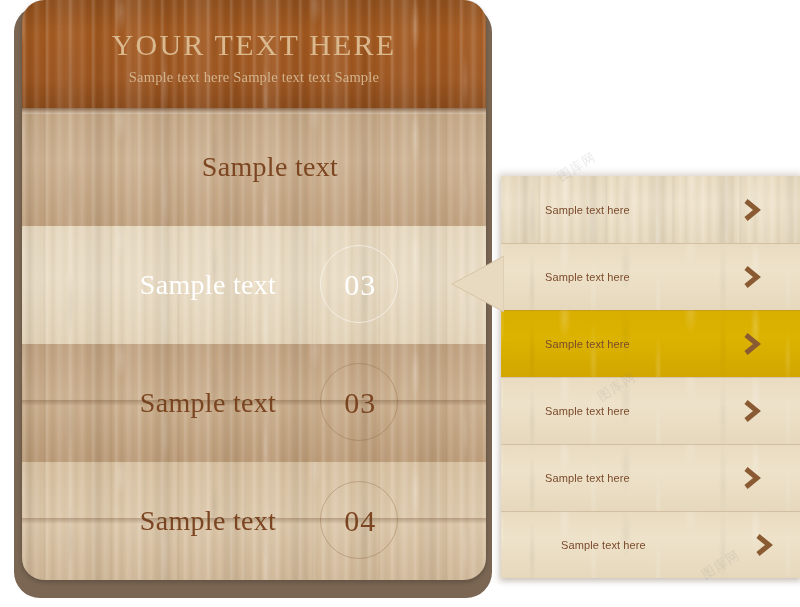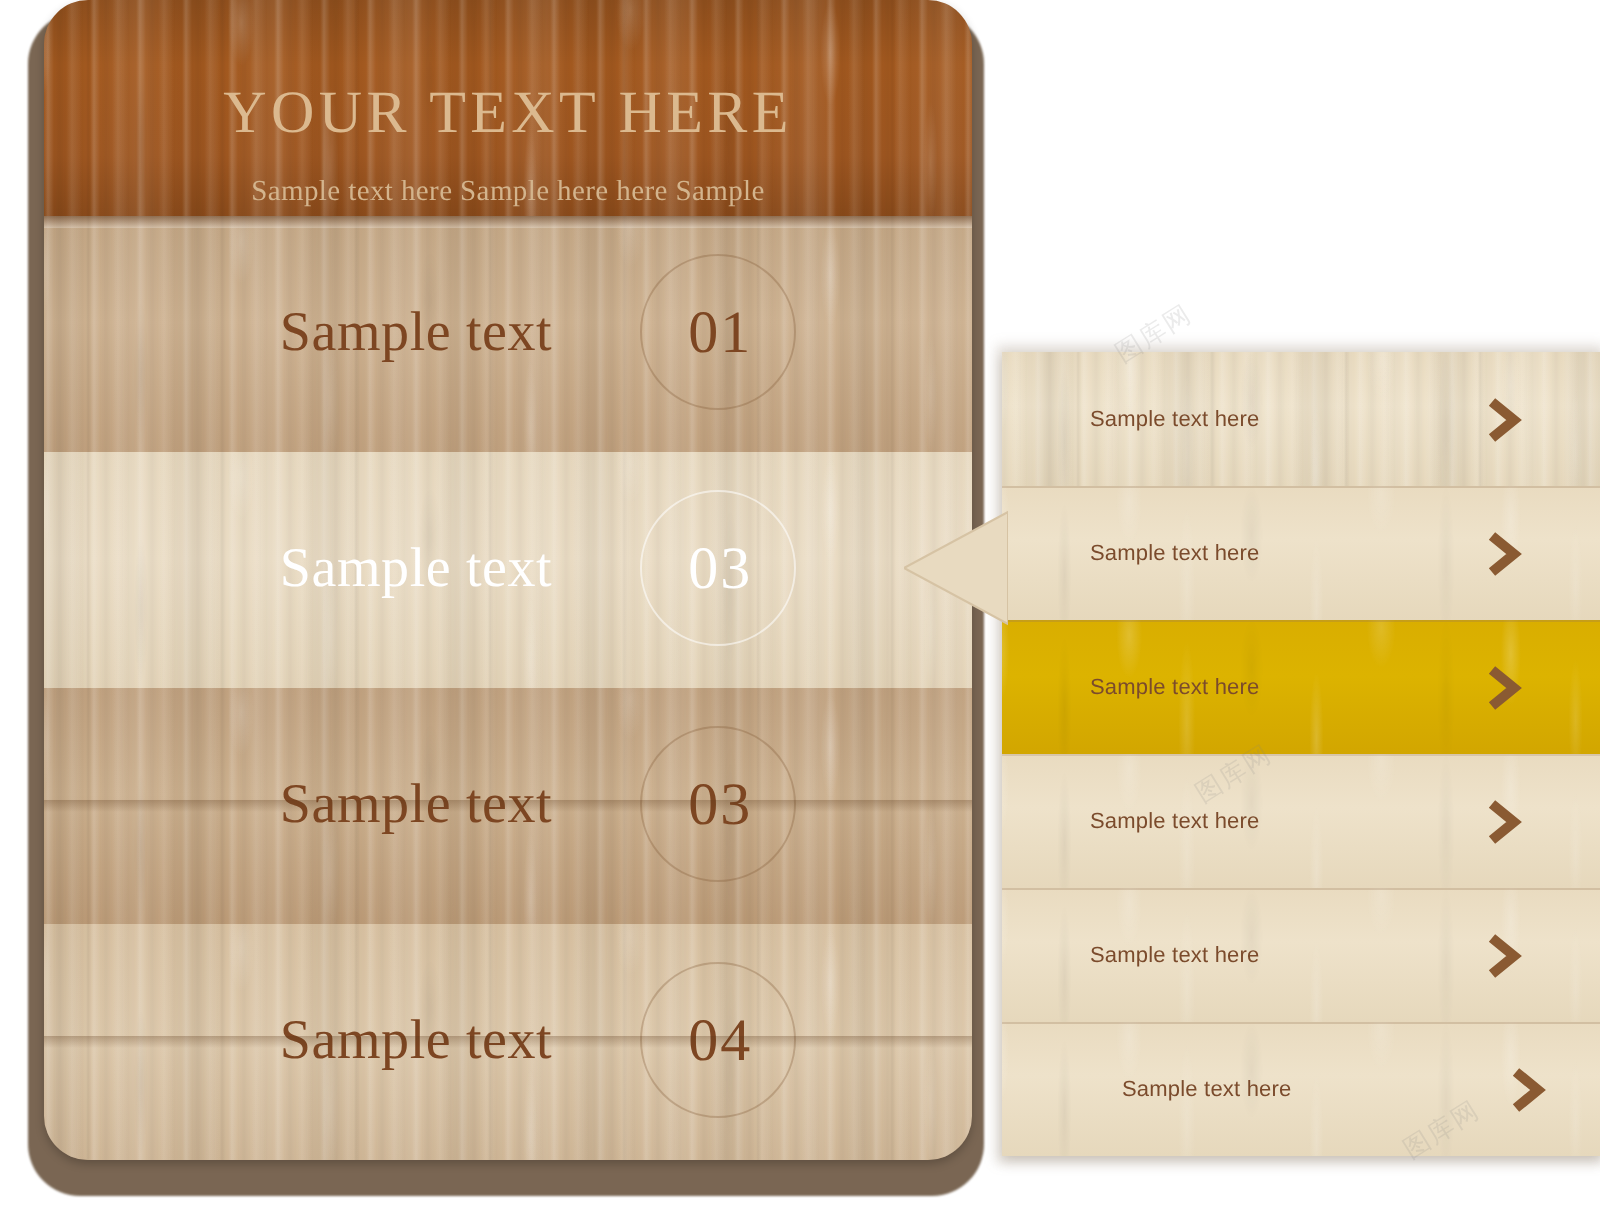--- a/index.html
+++ b/index.html
@@ -105,21 +105,21 @@
     position: relative;
     z-index: 3;
     padding-top: 26px;
   }
   .hdr-title {
     font-family: "Liberation Serif", serif;
     font-size: 30px;
     letter-spacing: 2.2px;
     color: #dbb98f;
     line-height: 1;
-    margin: 16px;
+    margin: 4px;
     font-weight: normal;
   }
   .hdr-sub {
     font-family: "Liberation Serif", serif;
     font-size: 14.5px;
     color: #d3b48d;
     margin: 9px 0 0 0;
     letter-spacing: 0.2px;
   }
 
@@ -298,34 +298,30 @@
 </head>
 <body>
 
 <div id="left-panel-shadow"></div>
 
 <div id="left-panel">
 
   <div class="panel-header wood">
     <div class="hdr-inner">
       <div class="hdr-title">YOUR TEXT HERE</div>
-      <div class="hdr-sub">Sample text here  Sample here here Sample</div>
+      <div class="hdr-sub">Sample text here  Sample text text Sample</div>
     </div>
   </div>
 
   <div class="panel-rows">
 
     <div class="wrow row-1 wood">
       <div class="row-sep sep-top-1"></div>
       <div class="wrow-content">
         <span class="wrow-label">Sample text</span>
-        <span class="wrow-num-wrap">
-          <span class="wrow-circle"></span>
-          <span class="wrow-num">01</span>
-        </span>
       </div>
     </div>
 
     <div class="wrow row-2 wood">
       <div class="wrow-content">
         <span class="wrow-label">Sample text</span>
         <span class="wrow-num-wrap">
           <span class="wrow-circle"></span>
           <span class="wrow-num">03</span>
         </span>

